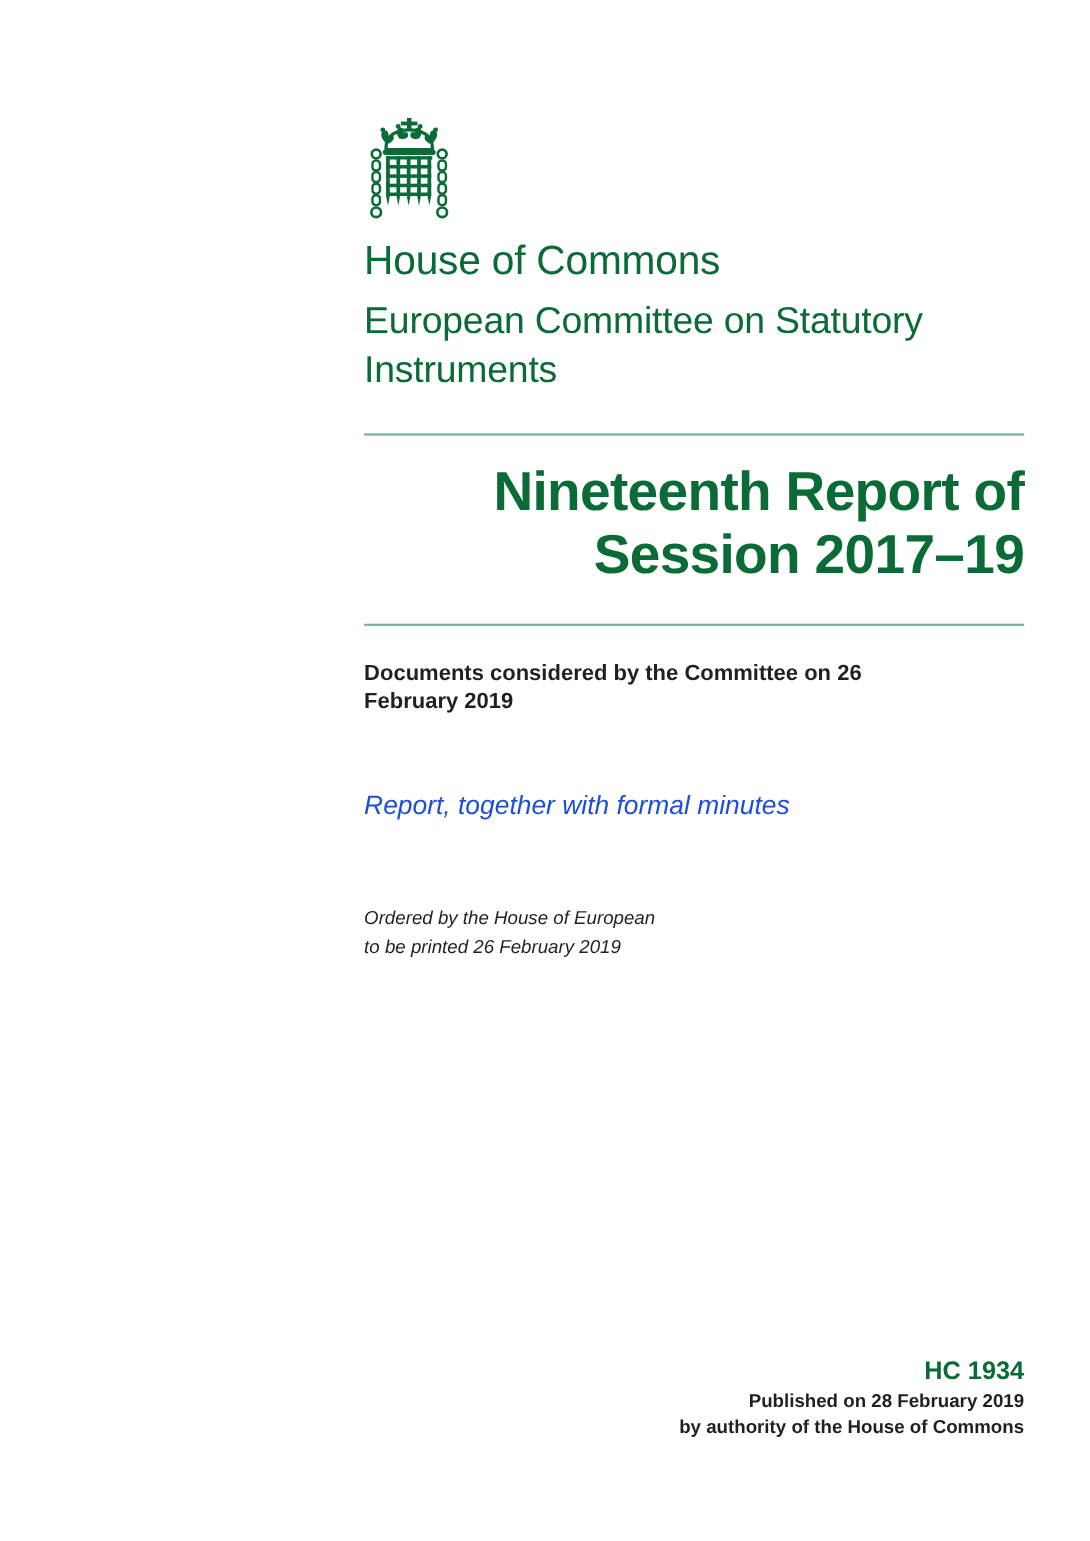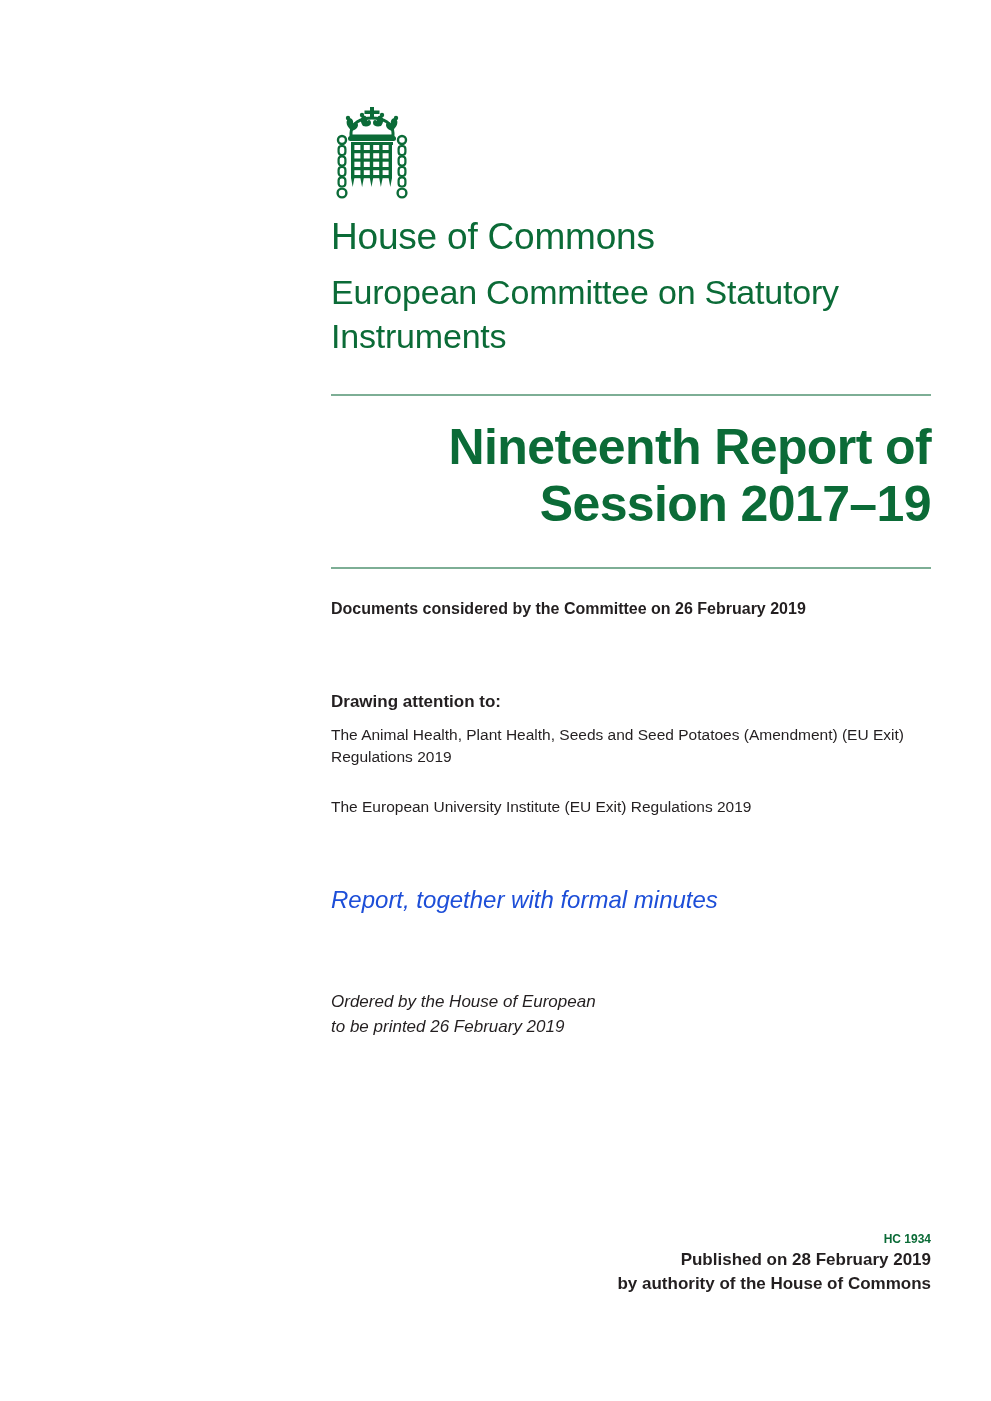--- a/index.html
+++ b/index.html
@@ -80,21 +80,21 @@
     font-size: 50px;
     font-weight: 700;
     line-height: 1.14;
     letter-spacing: -0.6px;
     margin: 23px 0 0 0;
     text-align: right;
   }
 
   
   .subtitle {
-    font-size: 16px;
+    font-size: 20px;
     font-weight: 700;
     line-height: 1.30;
     color: #231f20;
     margin: 30px 0 0 0;
     max-width: 540px;
   }
 
   
   .attention-block {
     margin-top: 72px;
@@ -135,21 +135,21 @@
   
   .footer {
     position: absolute;
     left: 331px;
     top: 1232px;
     width: 600px;
     text-align: right;
   }
   .hc-number {
     color: #0b6b37;
-    font-size: 12px;
+    font-size: 23px;
     font-weight: 700;
     line-height: 1.25;
     margin: 0;
   }
   .pub-line {
     color: #231f20;
     font-size: 17px;
     font-weight: 700;
     line-height: 1.32;
     margin: 2px 0 0 0;
@@ -225,25 +225,20 @@
     </div>
 
     <hr class="rule rule-top">
 
     <h2 class="report-title">Nineteenth Report of Session 2017–19</h2>
 
     <hr class="rule rule-bottom">
 
     <p class="subtitle">Documents considered by the Committee on 26 February 2019</p>
 
-    <div class="attention-block">
-      <p class="attention-heading">Drawing attention to:</p>
-      <p class="attention-item">The Animal Health, Plant Health, Seeds and Seed Potatoes (Amendment) (EU Exit) Regulations 2019</p>
-      <p class="attention-item">The European University Institute (EU Exit) Regulations 2019</p>
-    </div>
 
     <p class="report-note">Report, together with formal minutes</p>
 
     <p class="ordered-note"><span>Ordered by the House of European</span><br><span>to be printed 26 February 2019</span></p>
 
   </div>
 
   <div class="footer">
     <p class="hc-number">HC 1934</p>
     <p class="pub-line">Published on 28 February 2019</p>

